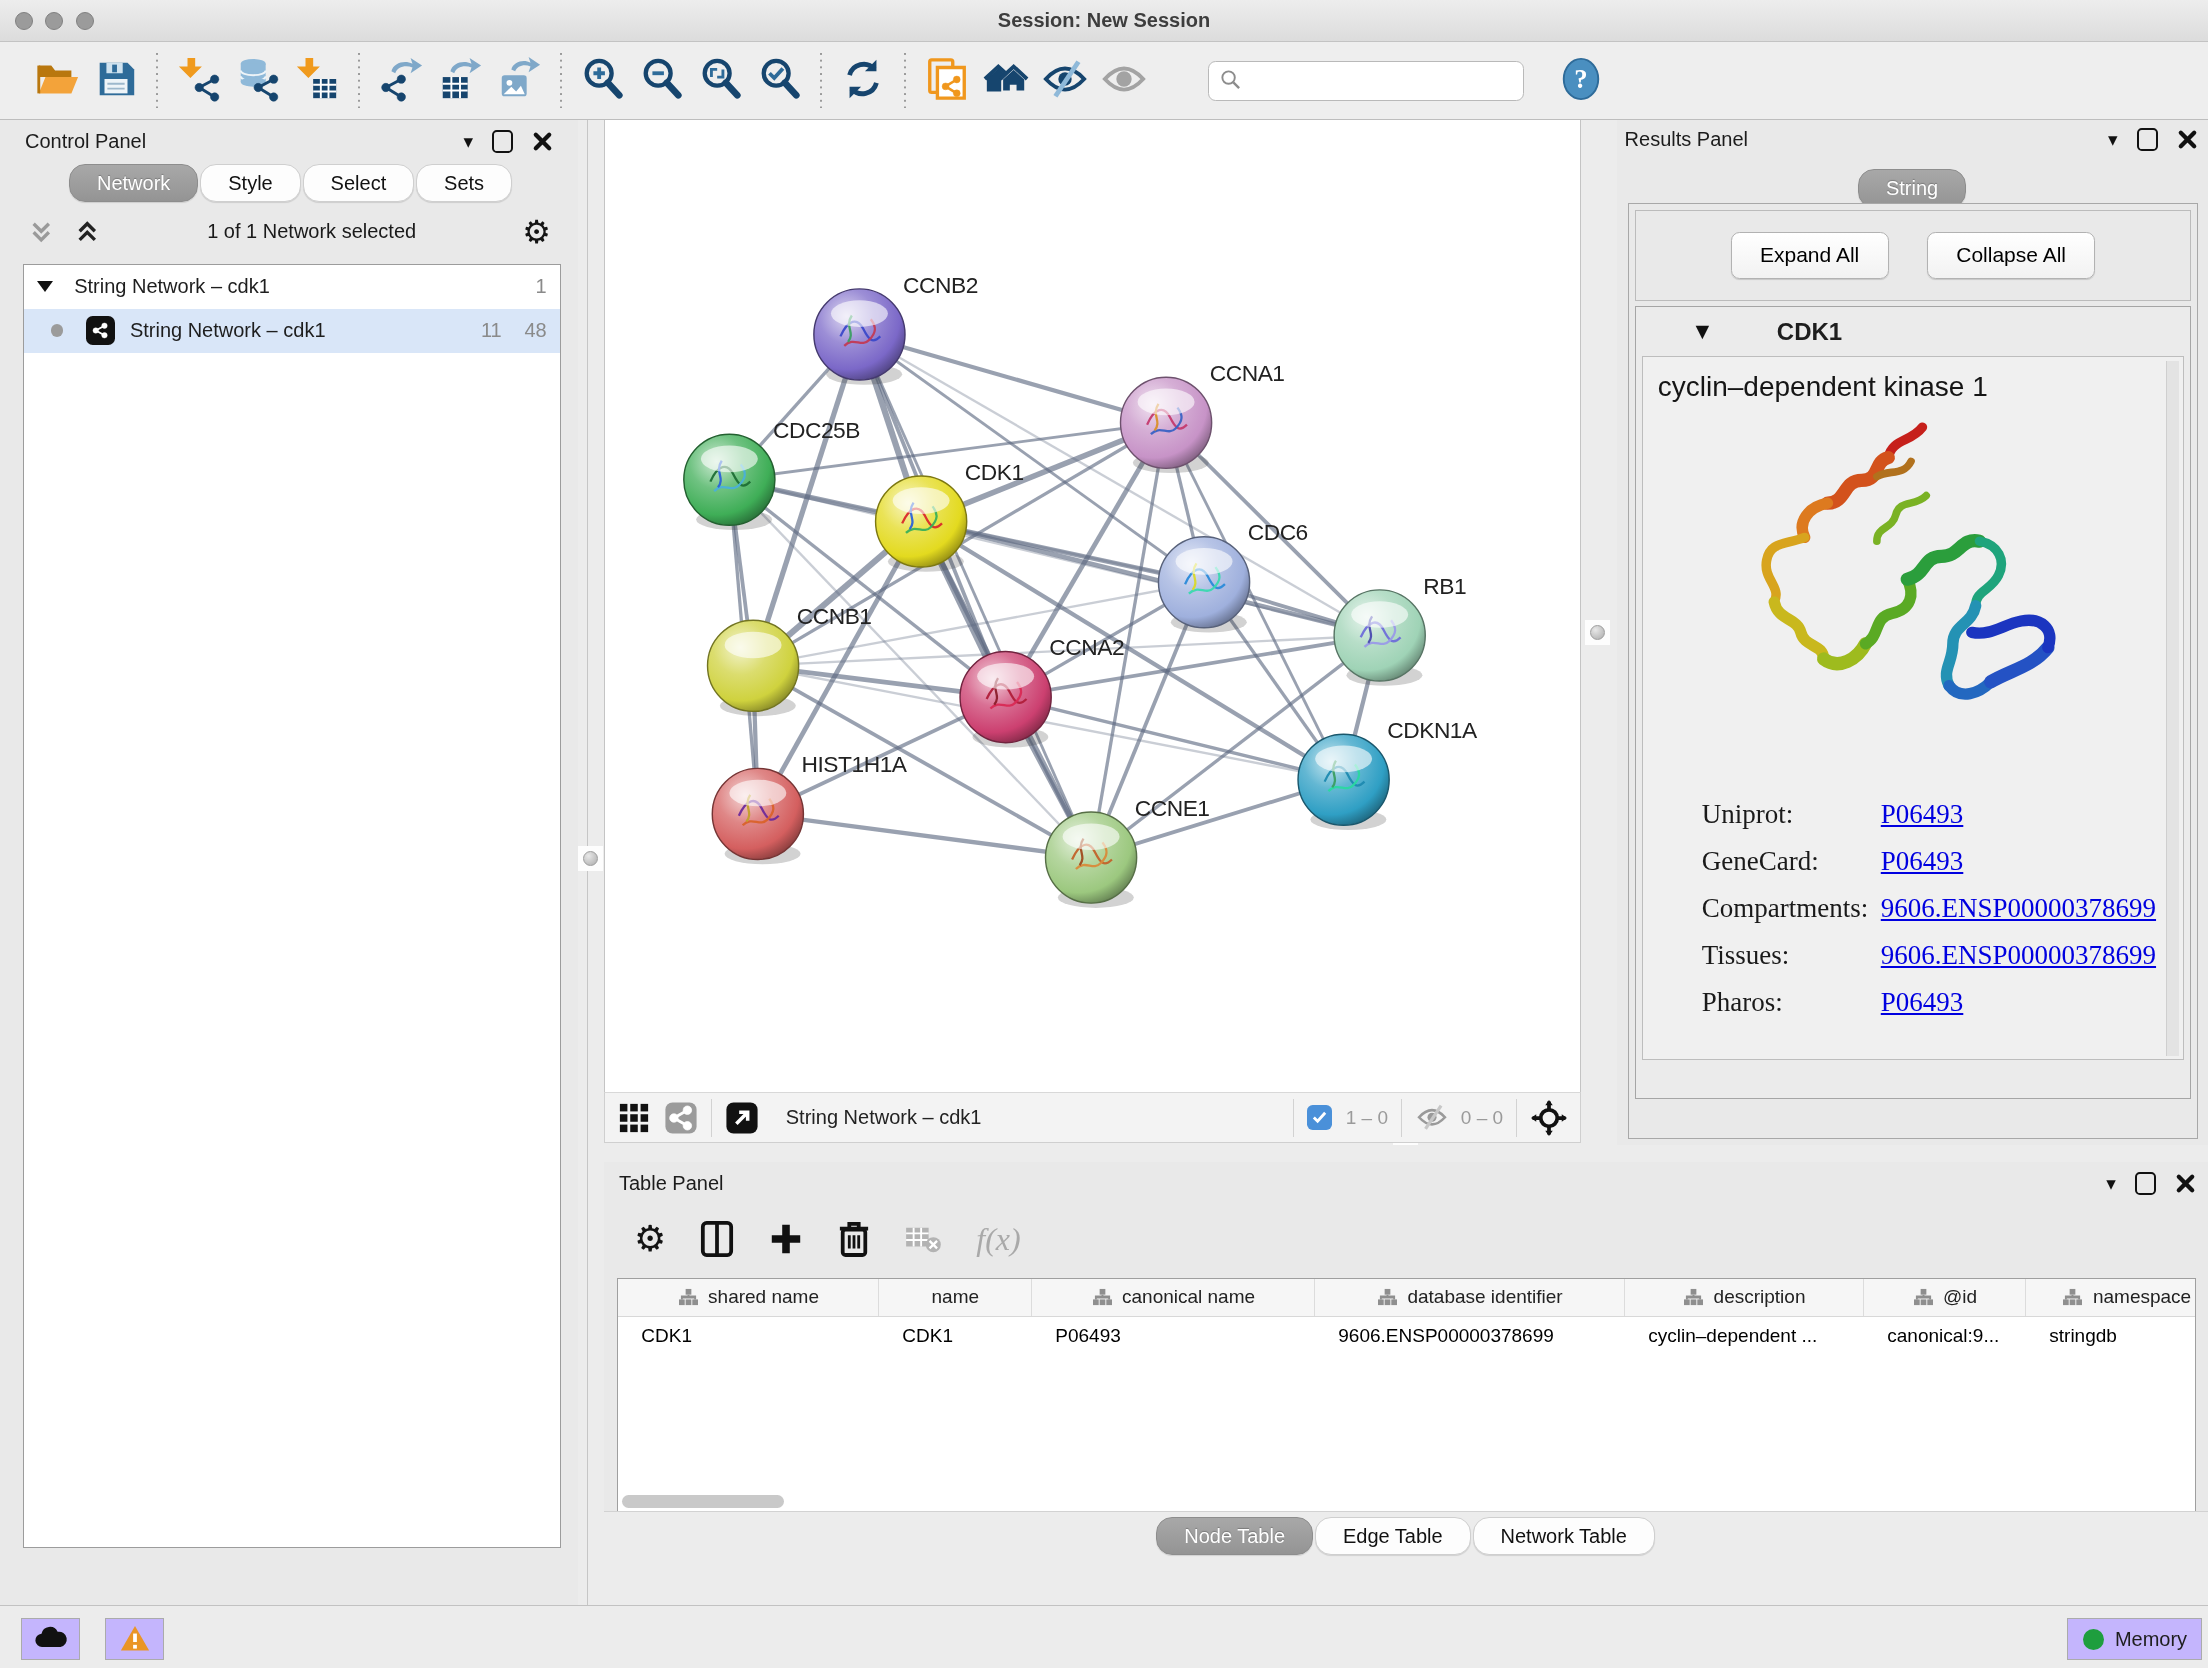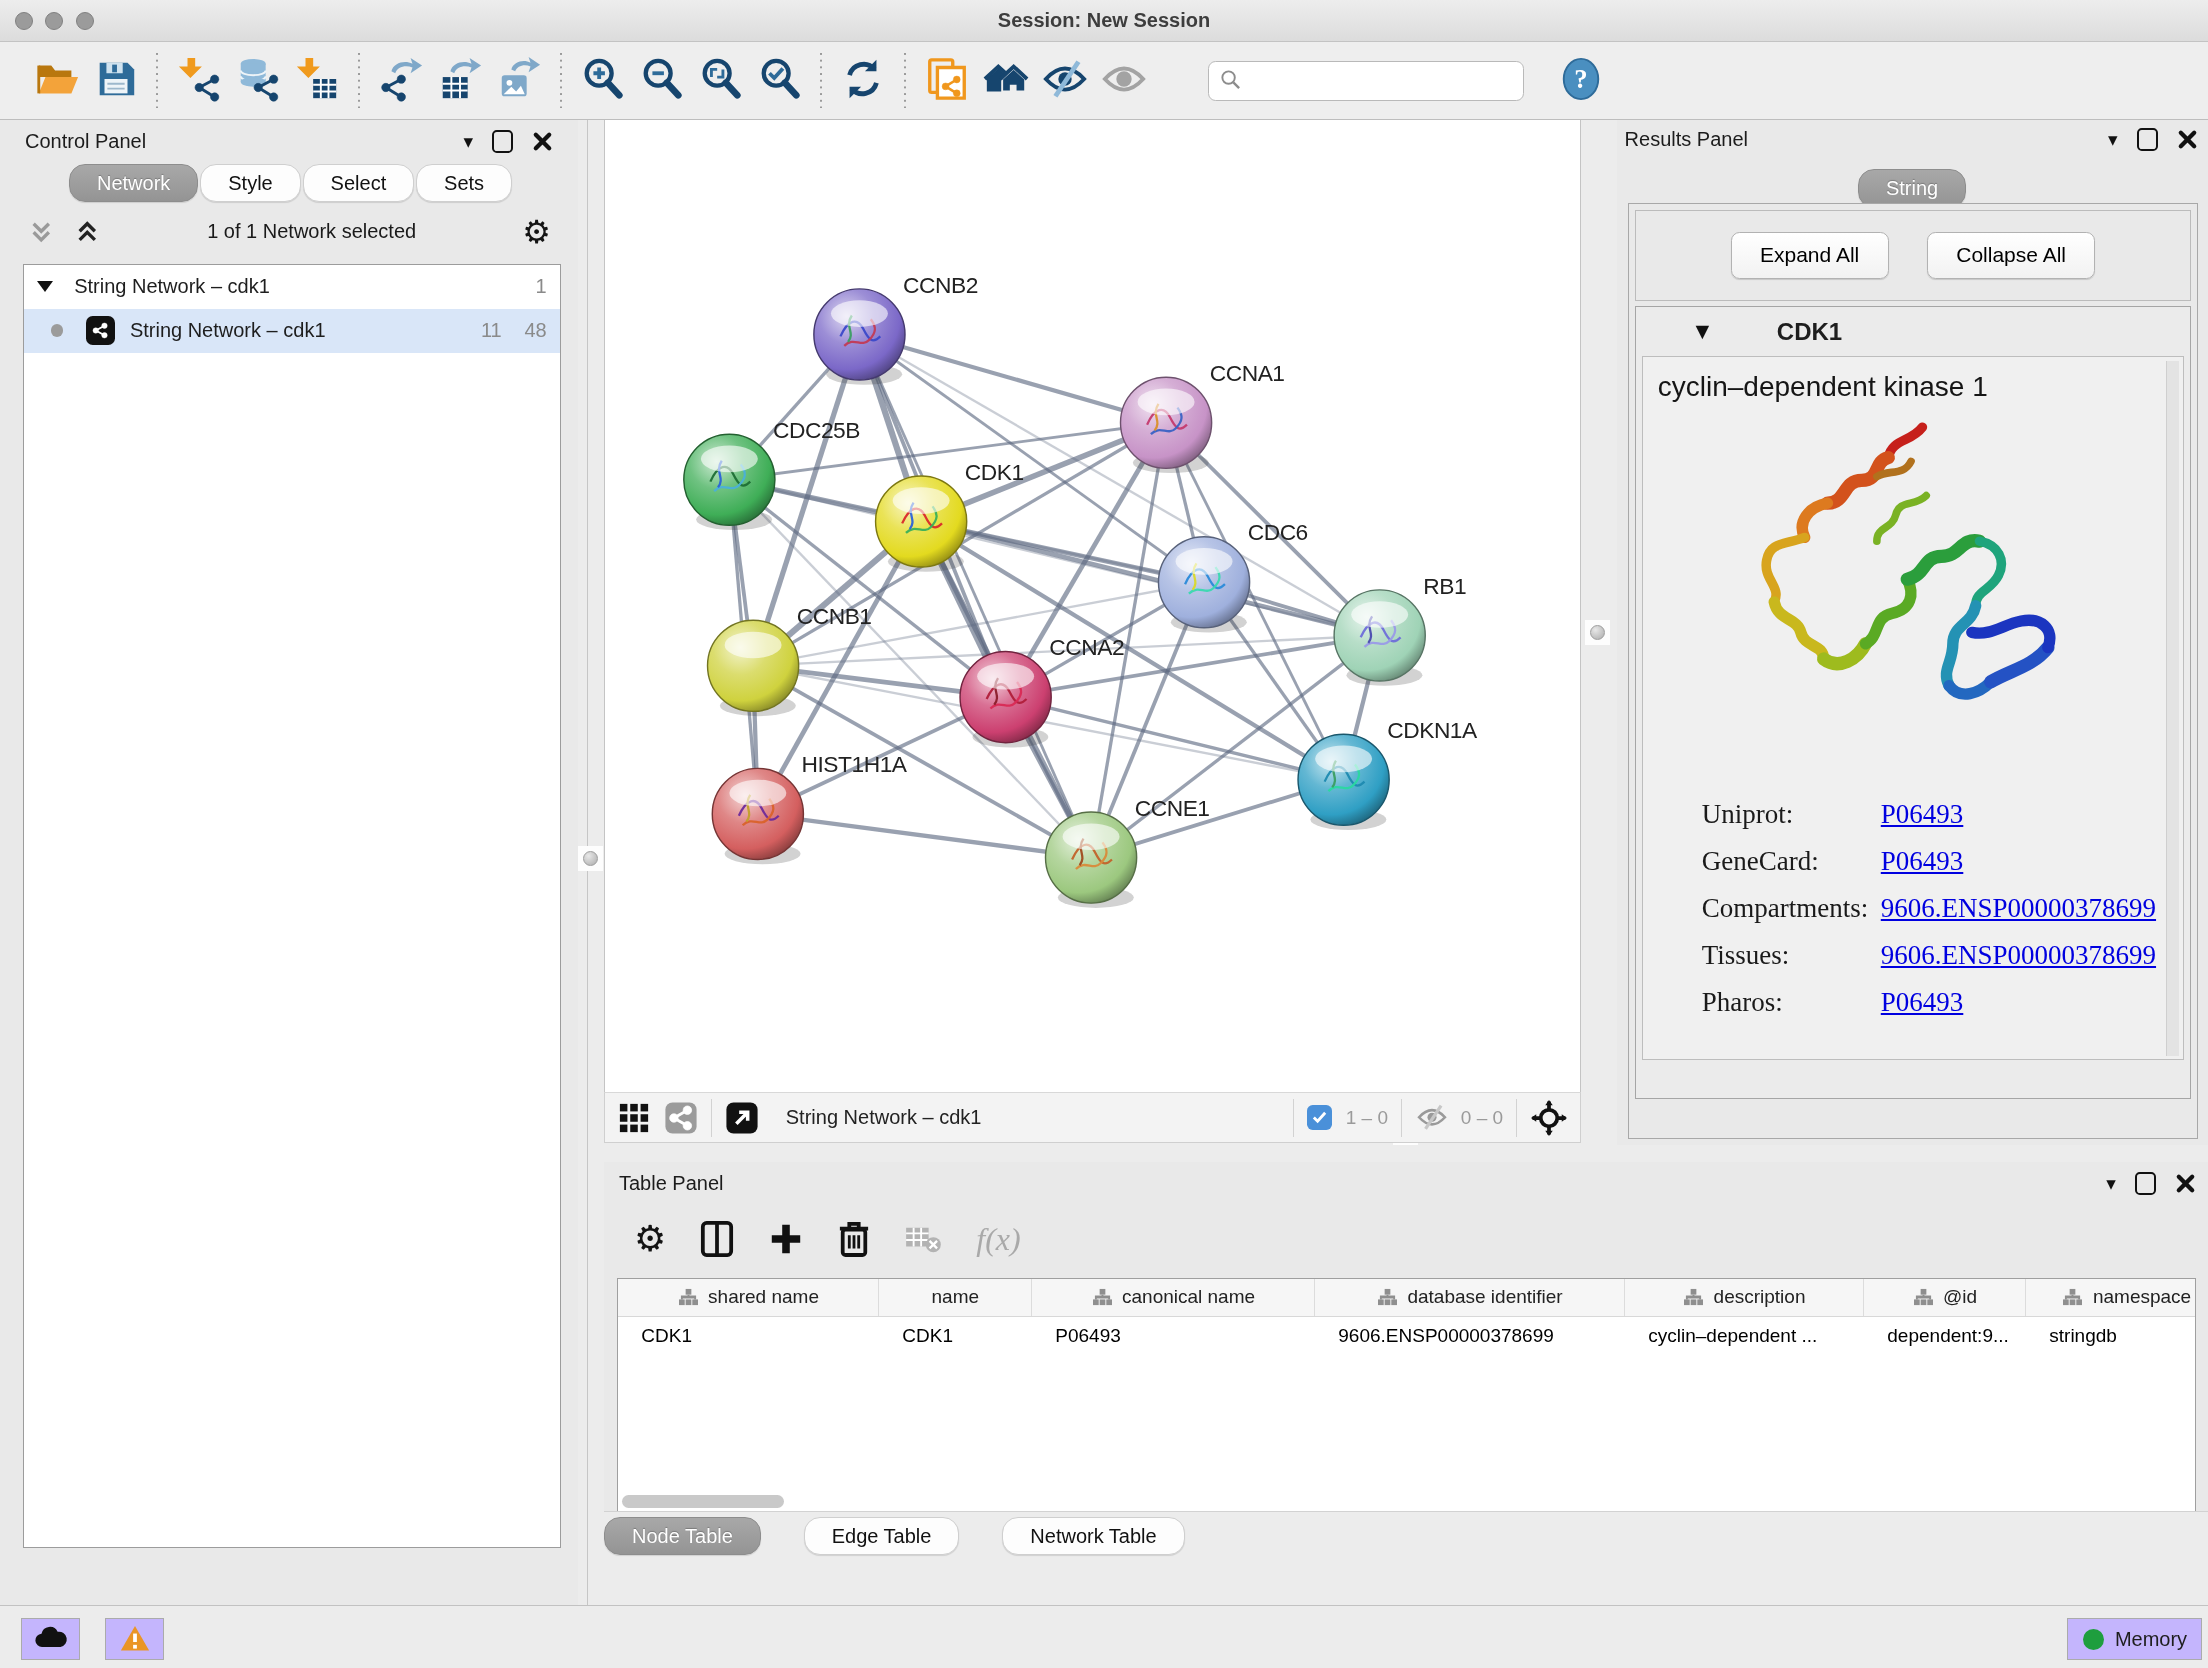--- a/index.html
+++ b/index.html
@@ -104,21 +104,21 @@
   .tbl-toolbar svg { display:block; }
   .fx { font-family:"Liberation Serif", serif; font-style:italic; font-size:32px; color:#a9a9a9; }
   .table-box { margin:3.8px 13.3px 0 13.3px; height:234px; background:#fff; border:1.4px solid #9f9f9f; position:relative; overflow:hidden; }
   .t-header { display:flex; height:38px; background:#f6f6f6; border-bottom:1.4px solid #d8d8d8; }
   .t-hcell { display:flex; align-items:center; justify-content:center; gap:9.5px; font-size:19px; color:#222;
     border-right:1px solid #dcdcdc; overflow:hidden; white-space:nowrap; flex:none; }
   .t-row { display:flex; height:38px; }
   .t-cell { font-size:19px; color:#000; padding-left:23px; display:flex; align-items:center; overflow:hidden; white-space:nowrap; flex:none; }
   .hscroll { position:absolute; left:3.8px; bottom:2.9px; height:13.3px; width:162px; background:#c9c9c9; border-radius:6.7px; }
   .tbl-tabs { position:absolute; left:0; bottom:0; width:100%; height:49px; border-top:1px solid #d2d2d2;
-    display:flex; align-items:center; background:#ececec;gap:41px; }
+    display:flex; align-items:center; justify-content:center; background:#ececec; }
 
   
   #status-bar { position:absolute; left:0; top:1605px; width:2208px; height:63px; background:#ececec; border-top:1px solid #c2c2c2; }
   .sb-btn { position:absolute; top:12.4px; height:42px; background:#c4b5fd; border:1.9px solid #ababab; display:flex; align-items:center; justify-content:center; }
   .mem-btn { right:5.7px; width:135px; gap:11.4px; font-size:20px; }
   .mem-dot { width:21px; height:21px; border-radius:50%; background:#1e9e3e; }
 </style>
 </head>
 <body>
 
@@ -836,21 +836,21 @@
           <span>namespace</span>
         </div>
       </div>
     <div id="table-body">
         <div class="t-row">
           <div class="t-cell" style="width: 261px;">CDK1</div>
           <div class="t-cell" style="width: 153px;">CDK1</div>
           <div class="t-cell" style="width: 283px;">P06493</div>
           <div class="t-cell" style="width: 310px;">9606.ENSP00000378699</div>
           <div class="t-cell" style="width: 239px;">cyclin–dependent ...</div>
-          <div class="t-cell" style="width: 162px;">dependent:9...</div>
+          <div class="t-cell" style="width: 162px;">canonical:9...</div>
           <div class="t-cell" style="width: 202px;">stringdb</div>
         </div>
       </div>
     <div class="hscroll"></div>
   </div>
   <div class="tbl-tabs" id="table-tabs">
       <div class="tab sel">Node Table</div>
       <div class="tab">Edge Table</div>
       <div class="tab">Network Table</div>
     </div>

